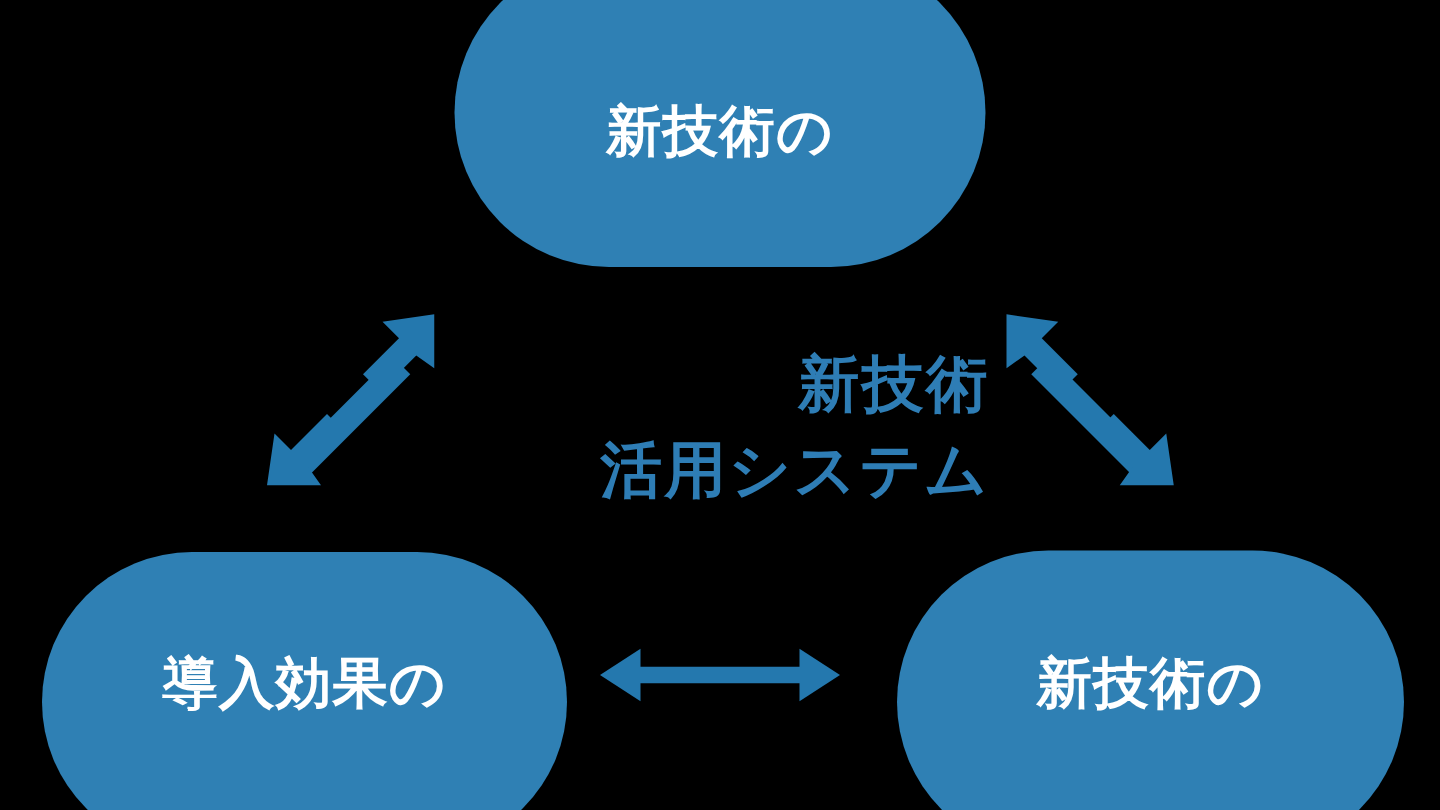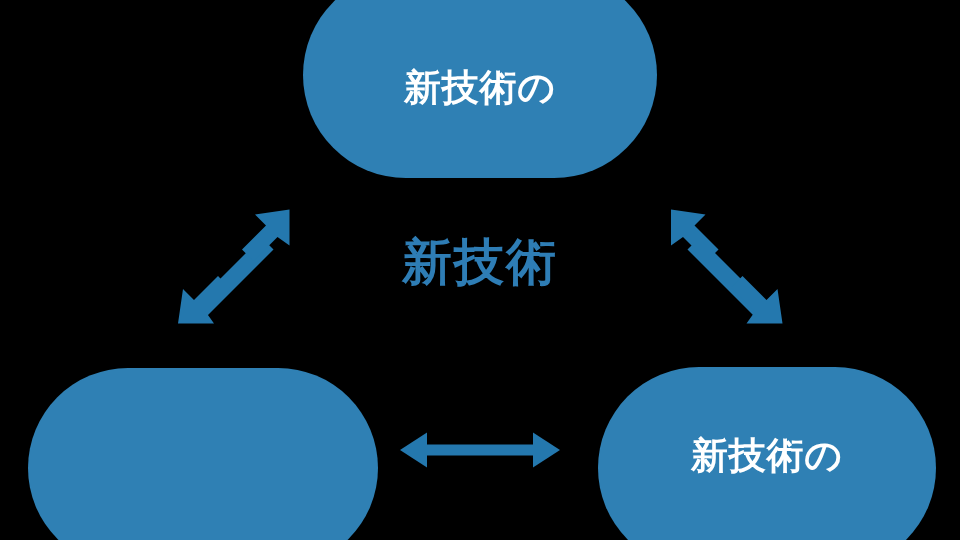--- a/index.html
+++ b/index.html
@@ -61,24 +61,24 @@
     font-size: 37px;
     padding-bottom: 24px;
   }
 
   
   #center-label {
     position: absolute;
     left: 300px;
     top: 228px;
     width: 360px;
-    text-align: center;
+    text-align: right;
     color: #2e7db5;
     font-weight: bold;
-    font-size: 50px;
+    font-size: 41px;
     line-height: 1.38;
     letter-spacing: 0.04em;
   }
   #center-label .line {
     display: block;
     white-space: nowrap;
   }
 
   
   .arrow-layer {
@@ -118,22 +118,24 @@
       <polygon points="560.0,450.0 533.0,432.5 533.0,467.5"></polygon>
     </g>
   </svg>
 
   <div id="node-top" class="node">
     <span class="line">新技術の</span>
   </div>
 
   <div id="center-label">
     <span class="line">新技術</span>
+    <span class="line">活用システム</span>
   </div>
 
   <div id="node-bottom-left" class="node">
+    <span class="line">導入効果の</span>
   </div>
 
   <div id="node-bottom-right" class="node">
     <span class="line">新技術の</span>
   </div>
 
 </div>
 
 </body></html>

